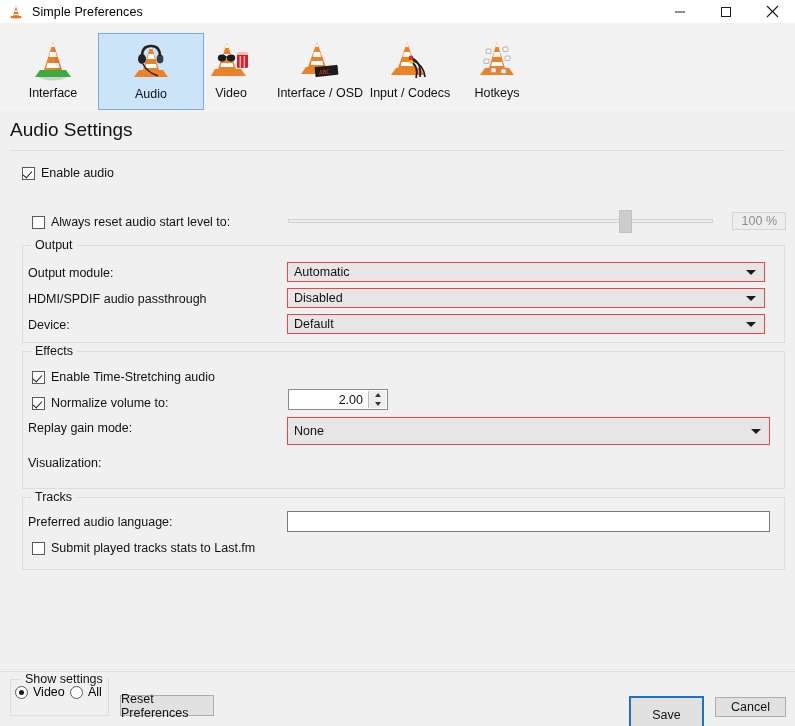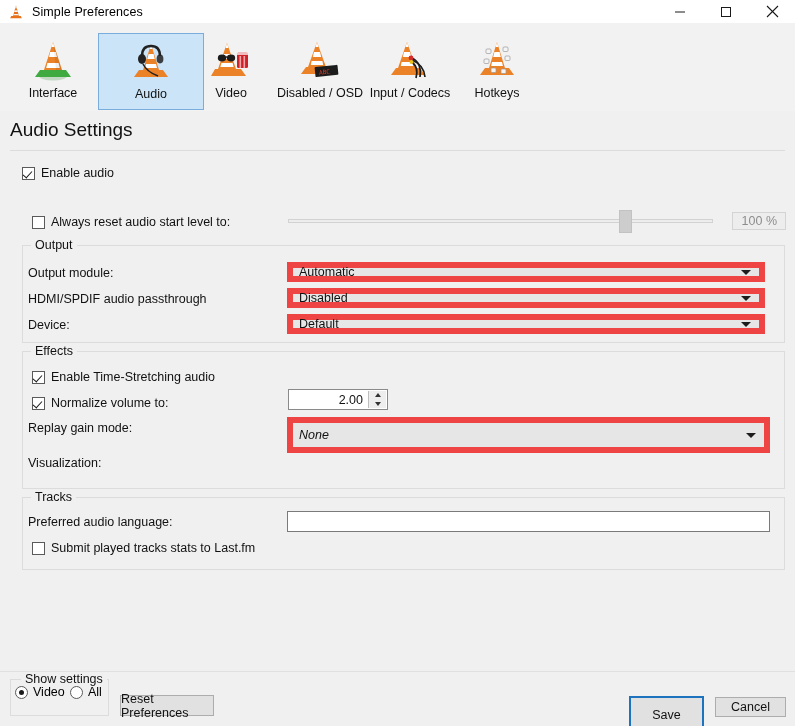--- a/index.html
+++ b/index.html
@@ -109,21 +109,21 @@
 
   .fieldlabel {
     position: absolute; font-size: 12.5px; color: #111; white-space: nowrap;
   }
 
   
   .combo {
     position: absolute;
     box-sizing: border-box;
     background: #e6e6e6;
-    border: 6px solid #ef4444;
+    border: 1px solid #ef4444;
     display: flex; align-items: center;
   }
   .combo .val {
     margin-left: 6px; font-size: 12.5px; color: #111; white-space: nowrap;
   }
   .combo .arrow {
     position: absolute; right: 8px; top: 50%;
     width: 0; height: 0; margin-top: -2px;
     border-left: 5px solid transparent;
     border-right: 5px solid transparent;
@@ -313,21 +313,21 @@
       <svg viewBox="0 0 48 46" width="48" height="46">
         <polygon points="21,5 30,30 12,30" fill="#ec8227"></polygon>
         <polygon points="21,5 22.5,10 19.5,10" fill="#ffffff"></polygon>
         <polygon points="18,15 24,15 25.2,20 16.8,20" fill="#ffffff"></polygon>
         <polygon points="15.6,24 26.4,24 27.2,28 14.8,28" fill="#ffffff"></polygon>
         <polygon points="10,30 34,30 39,37 5,37" fill="#ec8227"></polygon>
         <rect x="19" y="29" width="23" height="10" rx="1" fill="#1c1c1c" transform="rotate(-6 30 34)"></rect>
         <text x="23" y="37" font-family="DejaVu Sans Mono, monospace" font-size="6" fill="#e03b2f" transform="rotate(-6 30 34)">ABC</text>
       </svg>
     </div>
-    <div class="lbl">Disabled / OSD</div>
+    <div class="lbl">Interface / OSD</div>
   </div>
 
   <div class="tb-item" style="left:368px; width:84px;">
     <div class="glyph">
       <svg viewBox="0 0 48 46" width="48" height="46">
         <polygon points="21,5 30,31 12,31" fill="#ec8227"></polygon>
         <polygon points="21,5 22.5,10 19.5,10" fill="#ffffff"></polygon>
         <polygon points="18,15 24,15 25.2,20 16.8,20" fill="#ffffff"></polygon>
         <polygon points="15.6,25 26.4,25 27.2,29 14.8,29" fill="#ffffff"></polygon>
         <polygon points="10,31 34,31 39,38 5,38" fill="#ec8227"></polygon>
@@ -412,21 +412,21 @@
     <span class="txt">Normalize volume to:</span>
   </div>
   <div class="spin" style="left:288px; top:278px; width:100px; height:21px;">
     <span class="sval">2.00</span>
     <span class="btns">
       <span class="up"></span>
       <span class="dn"></span>
     </span>
   </div>
   <div class="fieldlabel" style="left:28px; top:310px;">Replay gain mode:</div>
-  <div class="combo" style="left:287px; top:306px; width:483px; height:36px;font-style:italic;">
+  <div class="combo" style="left:287px; top:306px; width:483px; height:28px;">
     <span class="val">None</span>
     <span class="arrow"></span>
   </div>
   <div class="fieldlabel" style="left:28px; top:345px;">Visualization:</div>
 
   <div class="groupbox" style="left:22px; top:386px; width:763px; height:73px;">
     <span class="grouplabel">Tracks</span>
   </div>
   <div class="fieldlabel" style="left:28px; top:404px;">Preferred audio language:</div>
   <input class="textinput" style="left: 287px; top: 400px; width: 483px; height: 21px; padding-left: 4px; font-family: &quot;Liberation Sans&quot;, sans-serif; font-size: 12.5px;" value="">

